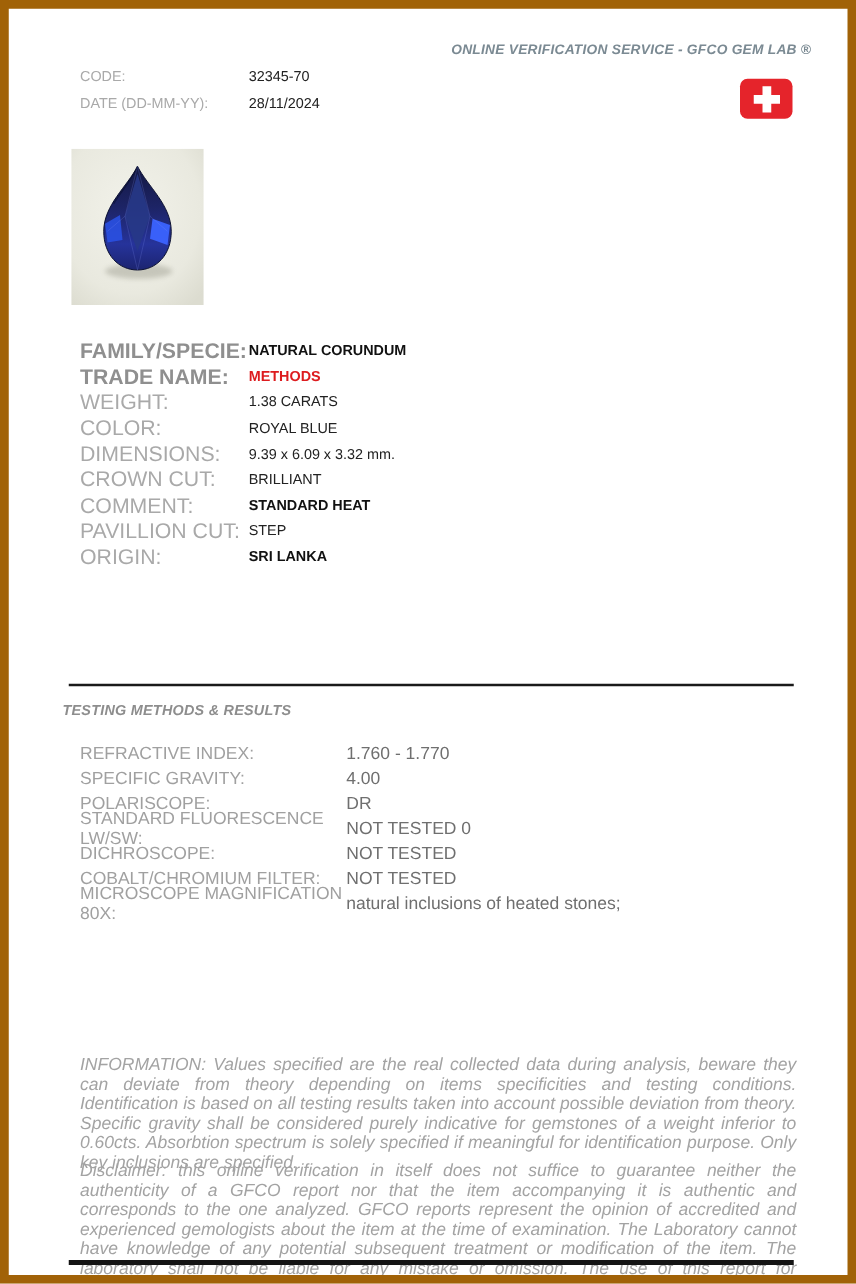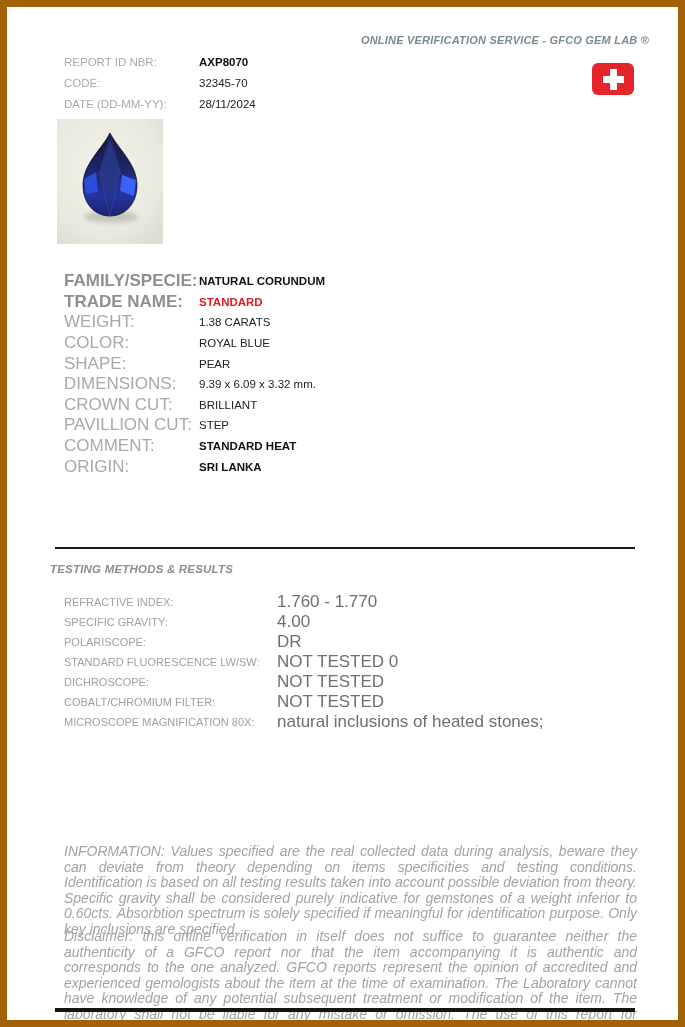--- a/index.html
+++ b/index.html
@@ -48,43 +48,39 @@
   .divider-thin{position:absolute; left:48px; top:540px; width:580px; height:1.5px; background:#1a1a1a;}
   .divider-thick{position:absolute; left:48px; top:1001px; width:580px; height:3.5px; background:#141414;}
   
   .section-title{
     position:absolute; left:43px; top:556px;
     font-size:11.5px; font-weight:bold; font-style:italic; color:#8d8d8d;
     letter-spacing:.2px;
   }
   .testing{position:absolute; left:57px; top:585px;}
   .t-row{display:flex; height:20px; align-items:center;}
-  .t-label{width:213px; font-size:11px; color:#a0a0a0;}
-  .t-value{font-size:17px; color:#6f6f6f;}
+  .t-label{width:213px; font-size:14px; color:#a0a0a0;}
+  .t-value{font-size:14px; color:#6f6f6f;}
   
   .note{
     position:absolute; left:57px; width:573px;
     font-size:14px; font-style:italic; color:#a3a3a3;
     line-height:15.5px; text-align:justify;
   }
   .note.information{top:837px;}
   .note.disclaimer{top:922px;}
 </style>
 </head>
 <body>
 
 <div class="page">
 
   <div class="header-title">ONLINE VERIFICATION SERVICE - GFCO GEM LAB ®</div>
 
   <div class="meta">
-    <div class="meta-row">
-      <span class="meta-label">REPORT ID NBR:</span>
-      <span class="meta-value bold">AXP8070</span>
-    </div>
     <div class="meta-row">
       <span class="meta-label">CODE:</span>
       <span class="meta-value">32345-70</span>
     </div>
     <div class="meta-row">
       <span class="meta-label">DATE (DD-MM-YY):</span>
       <span class="meta-value">28/11/2024</span>
     </div>
   </div>
 
@@ -122,51 +118,47 @@
     </svg>
   </div>
 
   <div class="ident">
     <div class="id-row">
       <span class="id-label bold">FAMILY/SPECIE:</span>
       <span class="id-value bold">NATURAL CORUNDUM</span>
     </div>
     <div class="id-row">
       <span class="id-label bold">TRADE NAME:</span>
-      <span class="id-value bold red">STANDARD</span>
+      <span class="id-value bold red">METHODS</span>
     </div>
     <div class="id-row">
       <span class="id-label">WEIGHT:</span>
       <span class="id-value">1.38 CARATS</span>
     </div>
     <div class="id-row">
       <span class="id-label">COLOR:</span>
       <span class="id-value">ROYAL BLUE</span>
     </div>
     <div class="id-row">
-      <span class="id-label">SHAPE:</span>
-      <span class="id-value">PEAR</span>
-    </div>
-    <div class="id-row">
       <span class="id-label">DIMENSIONS:</span>
       <span class="id-value">9.39 x 6.09 x 3.32 mm.</span>
     </div>
     <div class="id-row">
       <span class="id-label">CROWN CUT:</span>
       <span class="id-value">BRILLIANT</span>
     </div>
     <div class="id-row">
+      <span class="id-label">COMMENT:</span>
+      <span class="id-value bold">STANDARD HEAT</span>
+    </div>
+    <div class="id-row">
       <span class="id-label">PAVILLION CUT:</span>
       <span class="id-value">STEP</span>
     </div>
     <div class="id-row">
-      <span class="id-label">COMMENT:</span>
-      <span class="id-value bold">STANDARD HEAT</span>
-    </div>
-    <div class="id-row">
       <span class="id-label">ORIGIN:</span>
       <span class="id-value bold">SRI LANKA</span>
     </div>
   </div>
 
   <div class="divider-thin"></div>
 
   <div class="section-title">TESTING METHODS &amp; RESULTS</div>
 
   <div class="testing">

